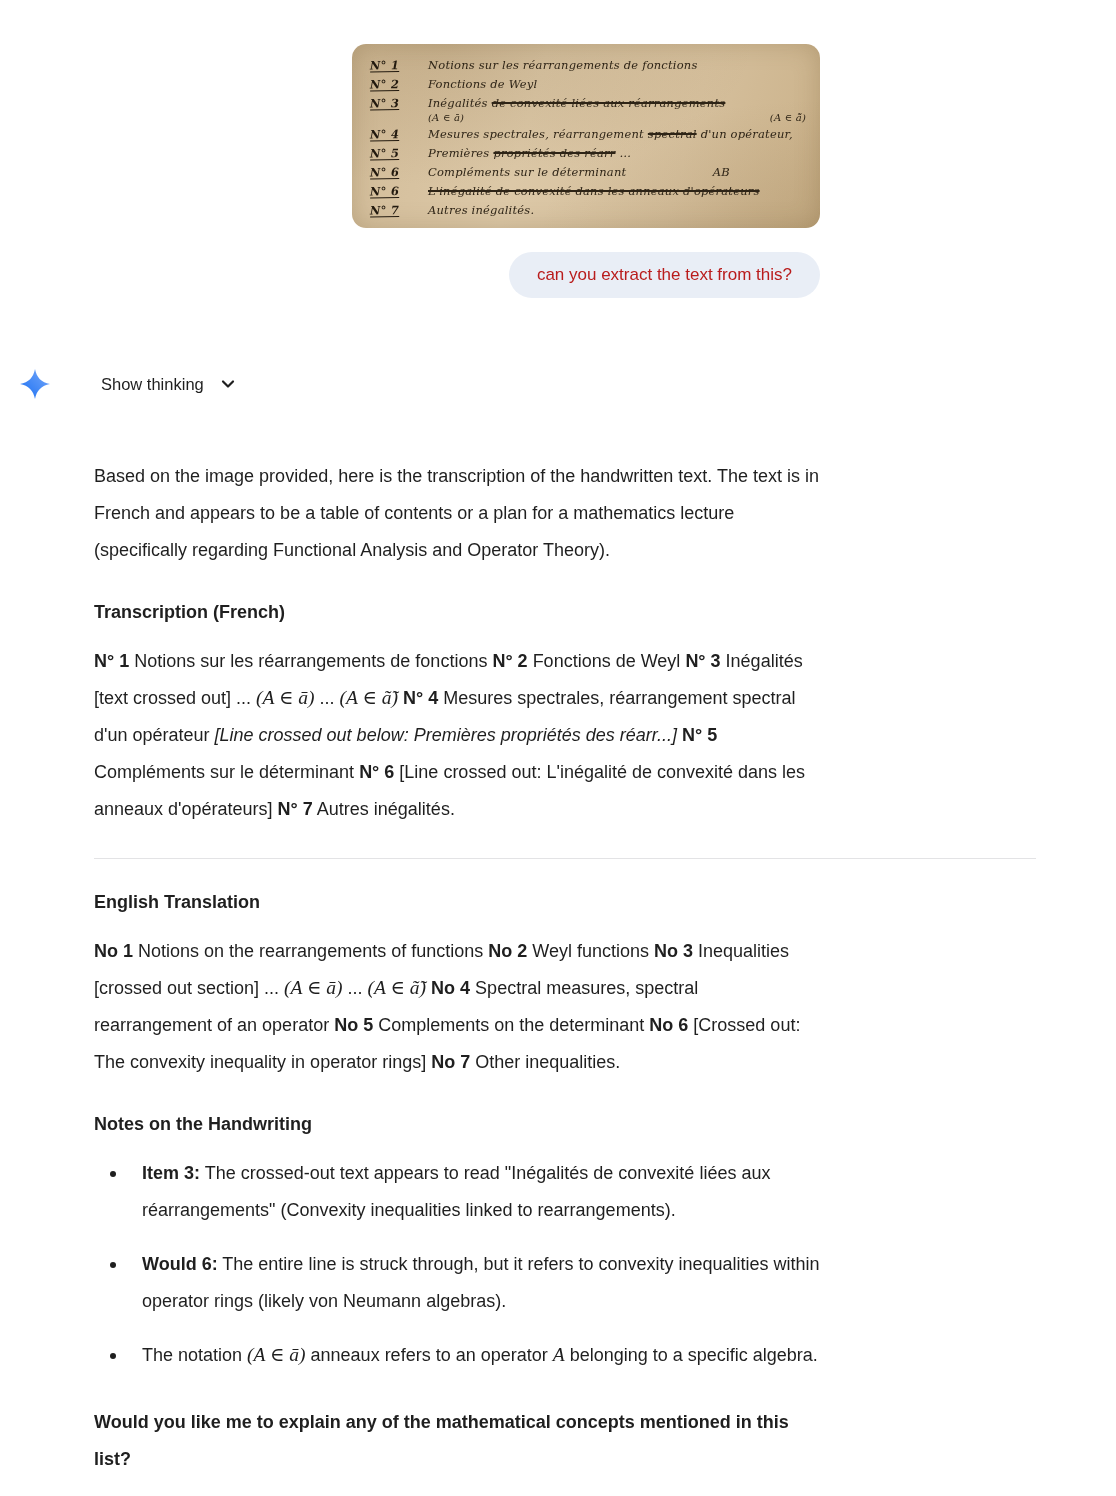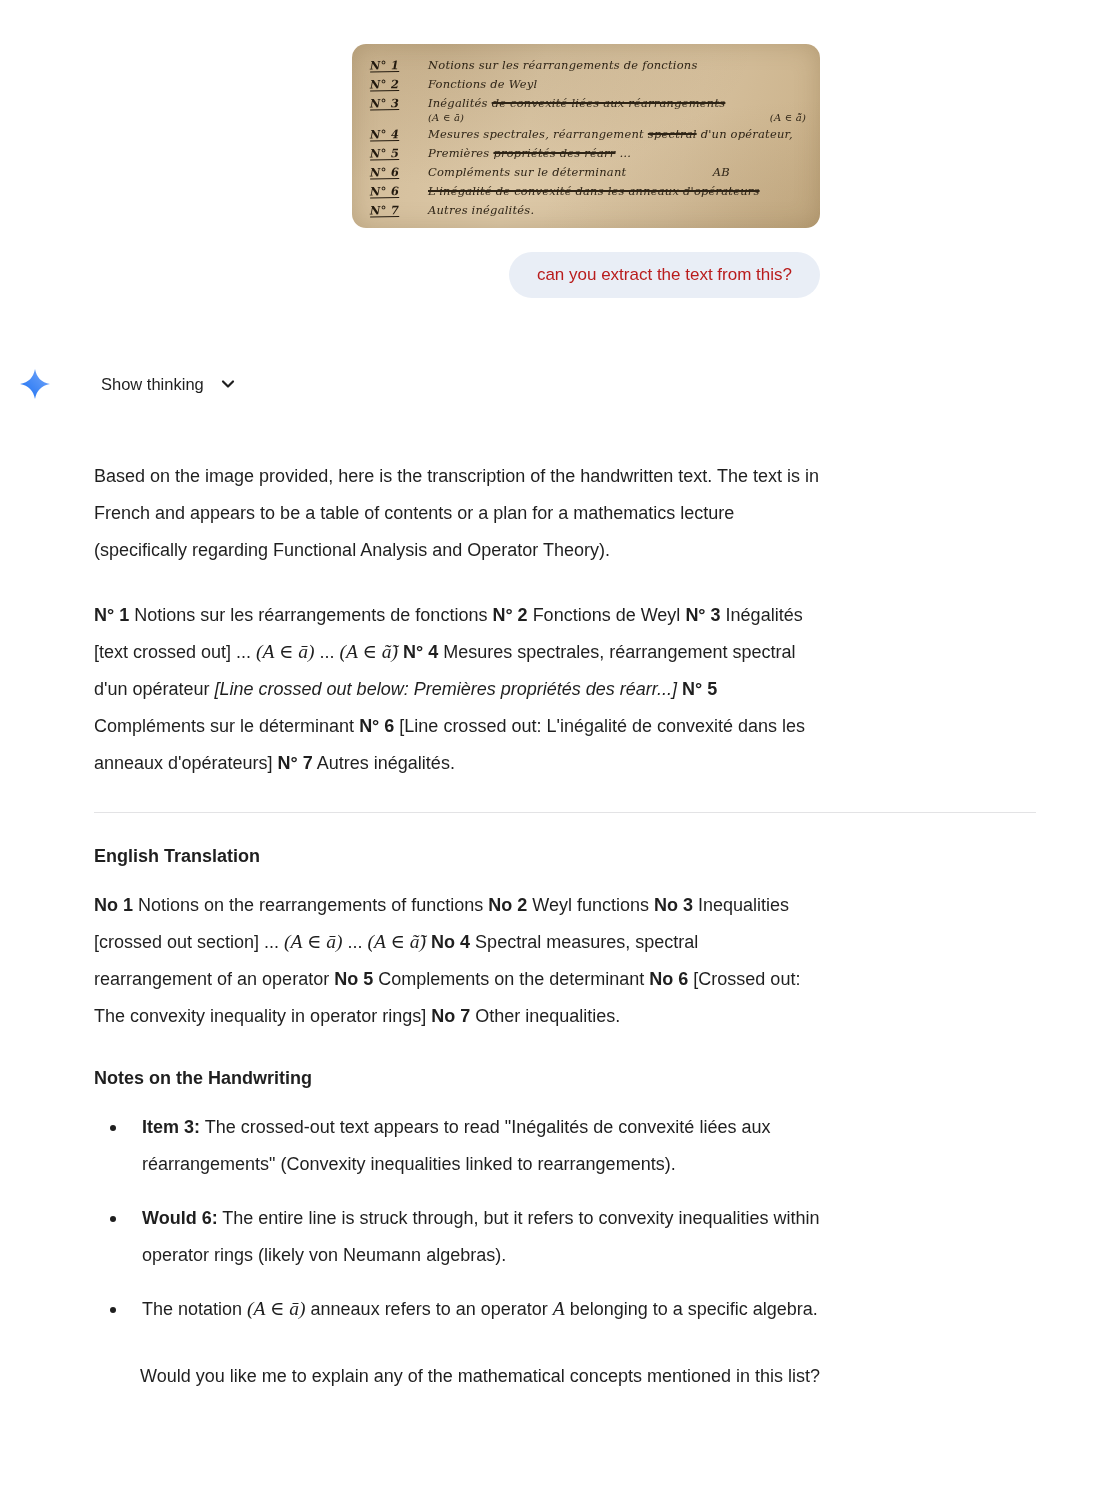--- a/index.html
+++ b/index.html
@@ -48,21 +48,21 @@
   .response h3 { font-size:18px; line-height:26px; font-weight:700; margin:30px 0 18px 0; }
   .b { font-weight:700; }
   .i { font-style:italic; }
   .math { font-family:"Liberation Serif", "DejaVu Serif", serif; font-style:italic; font-size:19.5px; line-height:1; }
   .divider { border:none; border-top:1px solid #e3e3e5; margin:30px 0 2px 0; width:942px; }
 
   ul.notes { list-style:none; margin:2px 0 30px 0; }
   ul.notes li { position:relative; padding-left:48px; font-size:18px; line-height:37px; margin-bottom:17px; }
   ul.notes li::before { content:""; position:absolute; left:16px; top:16px; width:6px; height:6px; border-radius:50%; background:#1f1f1f; }
 
-  .closing { font-weight:400; font-size:18px; line-height:37px; margin-bottom:0;text-align:right; }
+  .closing { font-weight:700; font-size:18px; line-height:37px; margin-bottom:0; }
 </style>
 </head>
 <body>
 
 <div class="chat">
 
   <div class="user-turn">
     <div class="attachment">
         <div class="note-row">
           <span class="note-label">N° 1</span>
@@ -147,20 +147,21 @@
         <svg width="20" height="20" viewBox="0 0 20 20">
             <path d="M5 7.5 L10 12.5 L15 7.5" fill="none" stroke="#1f1f1f" stroke-width="2.2" stroke-linecap="round" stroke-linejoin="round"></path>
           </svg>
       </span>
     </button>
   </div>
 
   <div class="response">
     <p>Based on the image provided, here is the transcription of the handwritten text. The text is in French and appears to be a table of contents or a plan for a mathematics lecture (specifically regarding Functional Analysis and Operator Theory).</p>
 
+    <h3>Transcription (French)</h3>
     <p><span class="b">N° 1</span><span> Notions sur les réarrangements de fonctions </span><span class="b">N° 2</span><span> Fonctions de Weyl </span><span class="b">N° 3</span><span> Inégalités [text crossed out] ... </span><span class="math">(A ∈ ā)</span><span> ... </span><span class="math">(A ∈ ã̃)</span><span> </span><span class="b">N° 4</span><span> Mesures spectrales, réarrangement spectral d'un opérateur </span><span class="i">[Line crossed out below: Premières propriétés des réarr...]</span><span> </span><span class="b">N° 5</span><span> Compléments sur le déterminant </span><span class="b">N° 6</span><span> [Line crossed out: L'inégalité de convexité dans les anneaux d'opérateurs] </span><span class="b">N° 7</span><span> Autres inégalités.</span></p>
 
     <hr class="divider">
 
     <h3>English Translation</h3>
     <p><span class="b">No 1</span><span> Notions on the rearrangements of functions </span><span class="b">No 2</span><span> Weyl functions </span><span class="b">No 3</span><span> Inequalities [crossed out section] ... </span><span class="math">(A ∈ ā)</span><span> ... </span><span class="math">(A ∈ ã̃)</span><span> </span><span class="b">No 4</span><span> Spectral measures, spectral rearrangement of an operator </span><span class="b">No 5</span><span> Complements on the determinant </span><span class="b">No 6</span><span> [Crossed out: The convexity inequality in operator rings] </span><span class="b">No 7</span><span> Other inequalities.</span></p>
 
     <h3>Notes on the Handwriting</h3>
     <ul class="notes">
       <li><span class="b">Item 3:</span><span> The crossed-out text appears to read "Inégalités de convexité liées aux réarrangements" (Convexity inequalities linked to rearrangements).</span></li>

